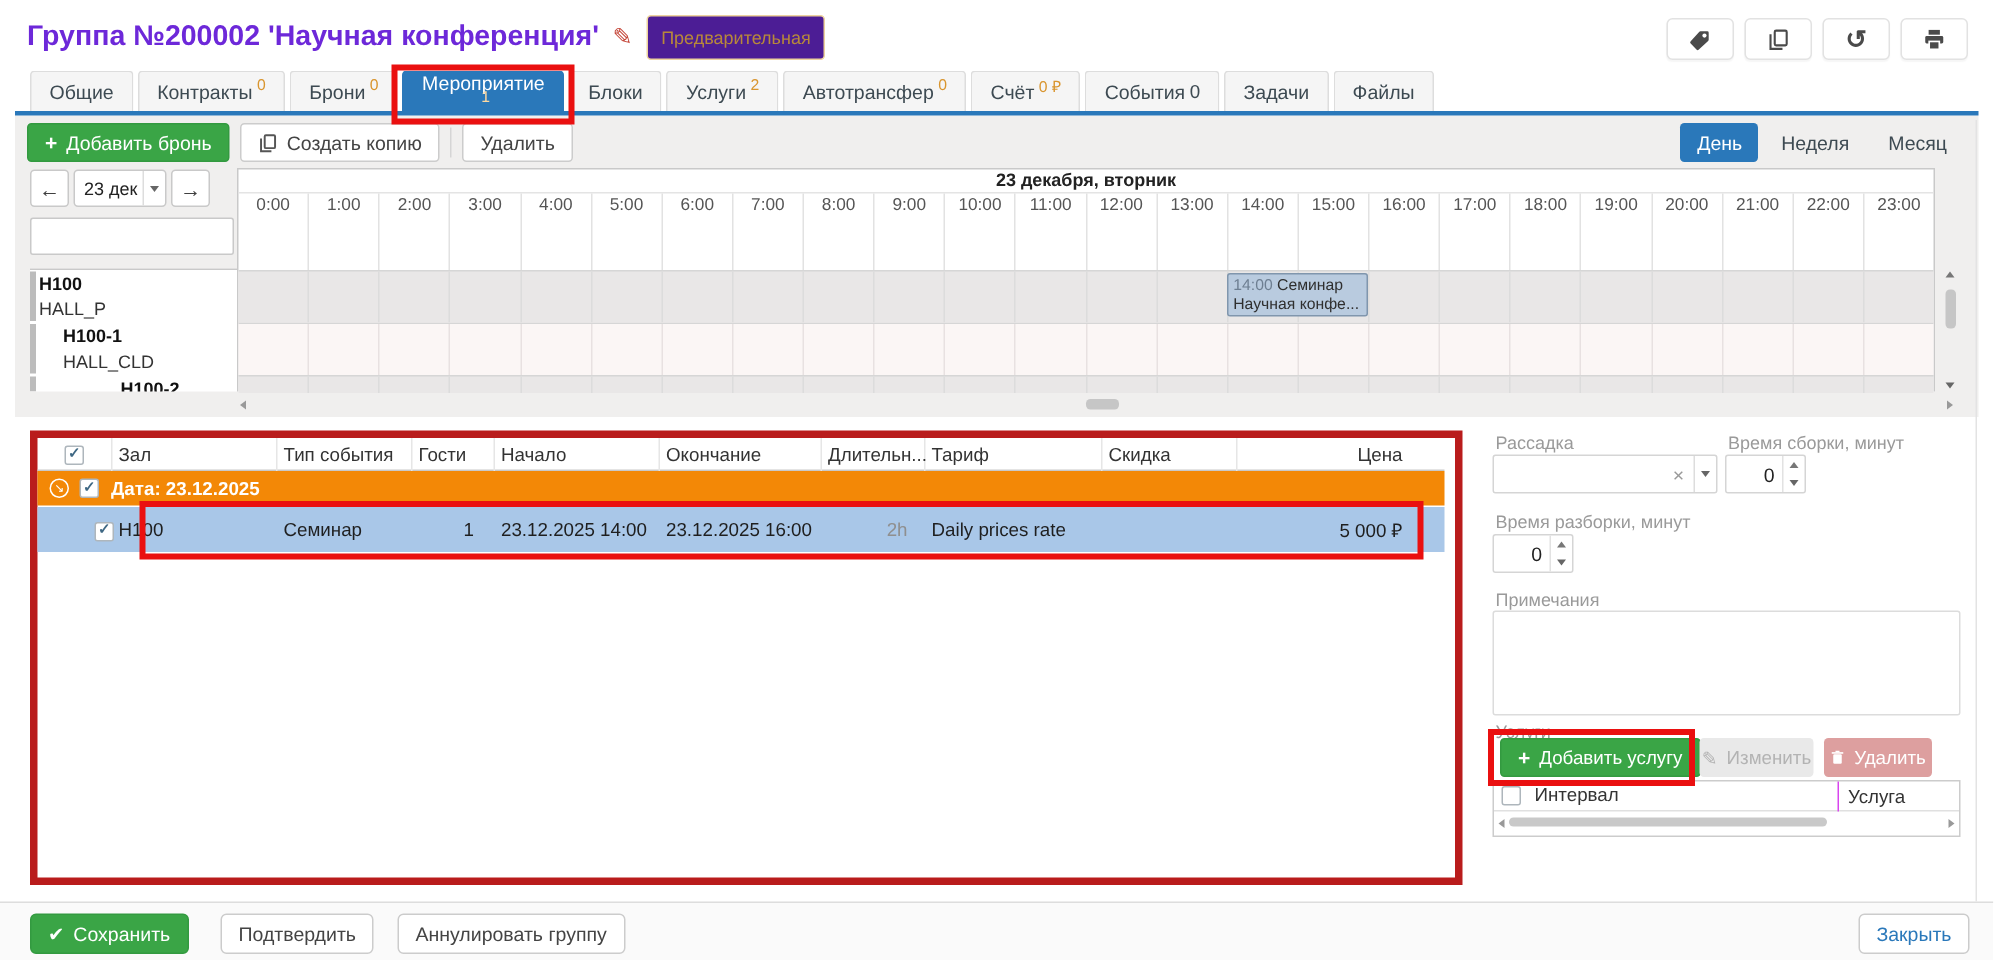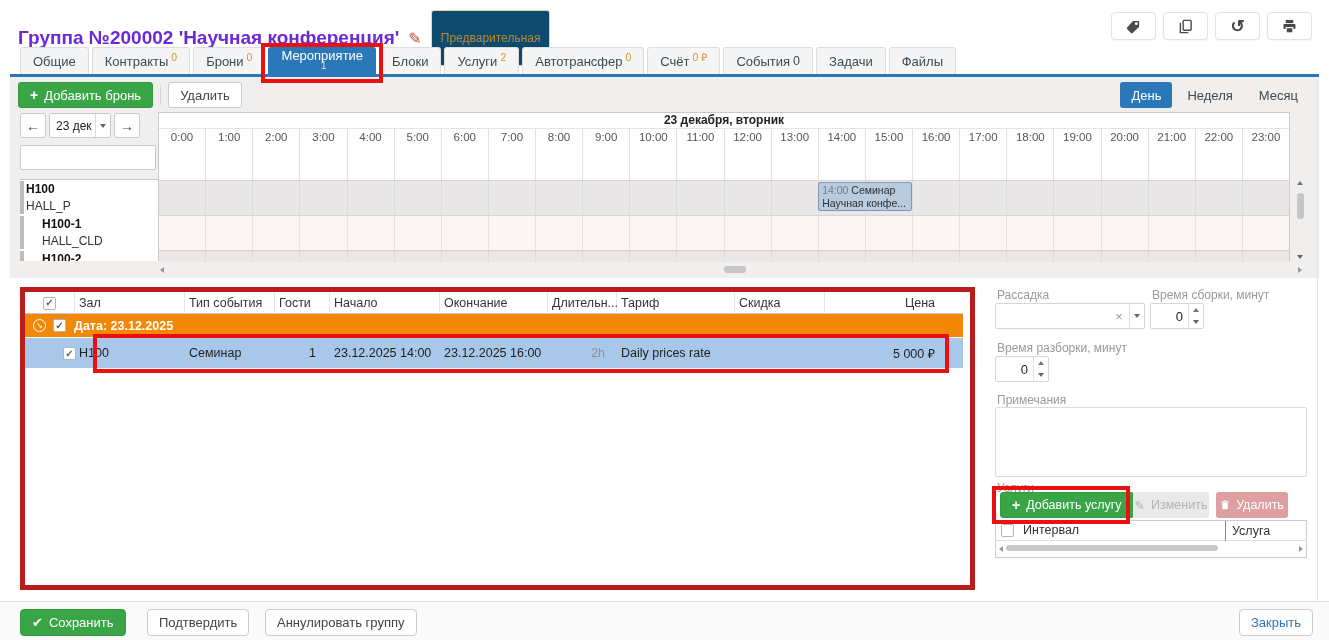--- a/index.html
+++ b/index.html
@@ -3,21 +3,21 @@
 <meta charset="utf-8">
 <style>
   * { margin:0; padding:0; box-sizing:border-box; }
   body { font-family:"Liberation Sans", sans-serif; background:#fff; }
   #app { position:relative; width:1329px; height:640px; background:#fff; overflow:hidden; font-size:13px; color:#333; }
 
   
   .titlebar { position:absolute; left:18px; top:10px; display:flex; align-items:center; gap:9px; }
   .page-title { font-size:19px; font-weight:bold; color:#6d28d9; }
   .pencil { color:#c5473a; font-size:16px; }
-  .badge { background:#0c4a6e; color:#b8893a; border:1px solid #eed39e; border-radius:3px; padding:20px 9px; font-size:12px; }
+  .badge { background:#4c1d95; color:#b8893a; border:1px solid #eed39e; border-radius:3px; padding:7px 9px; font-size:12px; }
   .header-actions { position:absolute; right:17px; top:12px; display:flex; gap:7px; }
   .icon-btn { width:45px; height:28px; background:#fff; border:1px solid #e2e2e2; border-radius:4px;
               display:flex; align-items:center; justify-content:center; color:#4a4a4a; cursor:pointer;
               box-shadow:0 1px 1px rgba(0,0,0,.04); font-size:17px; font-weight:bold; }
 
   
   .tabs { position:absolute; left:20px; top:47px; display:flex; gap:3px; align-items:flex-end; z-index:2; }
   .tab { position:relative; height:27px; display:flex; align-items:center; padding:0 12px;
          background:#f5f5f5; border:1px solid #ddd; border-bottom:none; border-radius:3px 3px 0 0;
          color:#3d4a52; font-size:13px; cursor:pointer; white-space:nowrap; }
@@ -50,21 +50,21 @@
   .date-combo .val { flex:1; font-size:12px; color:#222; padding:5px 0 0 6px; }
   .combo-arrow { width:15px; border-left:1px solid #ddd; display:flex; align-items:center; justify-content:center; cursor:pointer; }
   .tri-down { width:0; height:0; border-left:3.5px solid transparent; border-right:3.5px solid transparent; border-top:4.5px solid #666; }
   .tri-up { width:0; height:0; border-left:3.5px solid transparent; border-right:3.5px solid transparent; border-bottom:4.5px solid #777; }
   .tri-left { width:0; height:0; border-top:3.5px solid transparent; border-bottom:3.5px solid transparent; border-right:4.5px solid #999; }
   .tri-right { width:0; height:0; border-top:3.5px solid transparent; border-bottom:3.5px solid transparent; border-left:4.5px solid #999; }
   .res-filter { position:absolute; left:10px; top:68px; width:136px; height:25px; border:1px solid #c9c9c9; border-radius:2px; background:#fff; padding:0 5px; font-size:12px; font-family:inherit; }
   .res-list { position:absolute; left:10px; top:102px; width:138px; height:82px; background:#fff; border-top:1px solid #c9c9c9; overflow:hidden; }
   .res-row { position:relative; padding:1px 0 0 6px; }
   .res-row::before { content:""; position:absolute; left:0; top:1px; bottom:1px; width:4px; background:#bcbcbc; }
-  .res-row.r0, .res-row.r1 { height:35px; } .res-row.r2 { height:12px; }
+  .res-row.r0, .res-row.r1 { height:35px; } .res-row.r2 { height:12px;text-align:center; }
   .res-row.indent { padding-left:22px; }
   .res-name { font-size:12px; font-weight:bold; color:#111; height:17px; line-height:17px; }
   .res-code { font-size:12px; color:#333; height:17px; line-height:16px; }
 
   
   .timeline { position:absolute; left:148px; top:35px; width:1132px; height:149px; background:#fff;
               border:1px solid #c9c9c9; border-bottom:none; }
   .tl-date { position:absolute; left:0; right:0; top:0; height:16px; text-align:center; font-size:12px; font-weight:bold; color:#222; line-height:15px; border-bottom:1px solid #e4e4e4; }
   .tl-hours { position:absolute; left:0; right:0; top:16px; height:51px; display:flex; }
   .hour-cell { flex:1; border-left:1px solid #e2e2e2; font-size:11.5px; color:#555; text-align:center; padding-top:2px; }
@@ -229,20 +229,29 @@
         <span>Файлы</span>
       </div>
     </div>
   <div class="tabs-underline"></div>
 
   <div class="sched">
     <div class="sched-toolbar">
       <div class="btn btn-green">
         <span class="plus">+</span>
         <span>Добавить бронь</span>
+      </div>
+      <div class="btn">
+        <span>
+            <svg viewBox="0 0 16 16" width="13" height="13" fill="none" stroke="#555" stroke-width="1.6">
+              <rect x="5.5" y="1.5" width="8.5" height="10.5" rx="1"></rect>
+              <path d="M11 14.5 H2.5 V4"></path>
+            </svg>
+          </span>
+        <span>Создать копию</span>
       </div>
       <div class="tb-sep"></div>
       <div class="btn">
         <span>Удалить</span>
       </div>
     </div>
     <div class="view-switch">
       <div class="view-btn active">
           <span>День</span>
         </div>

